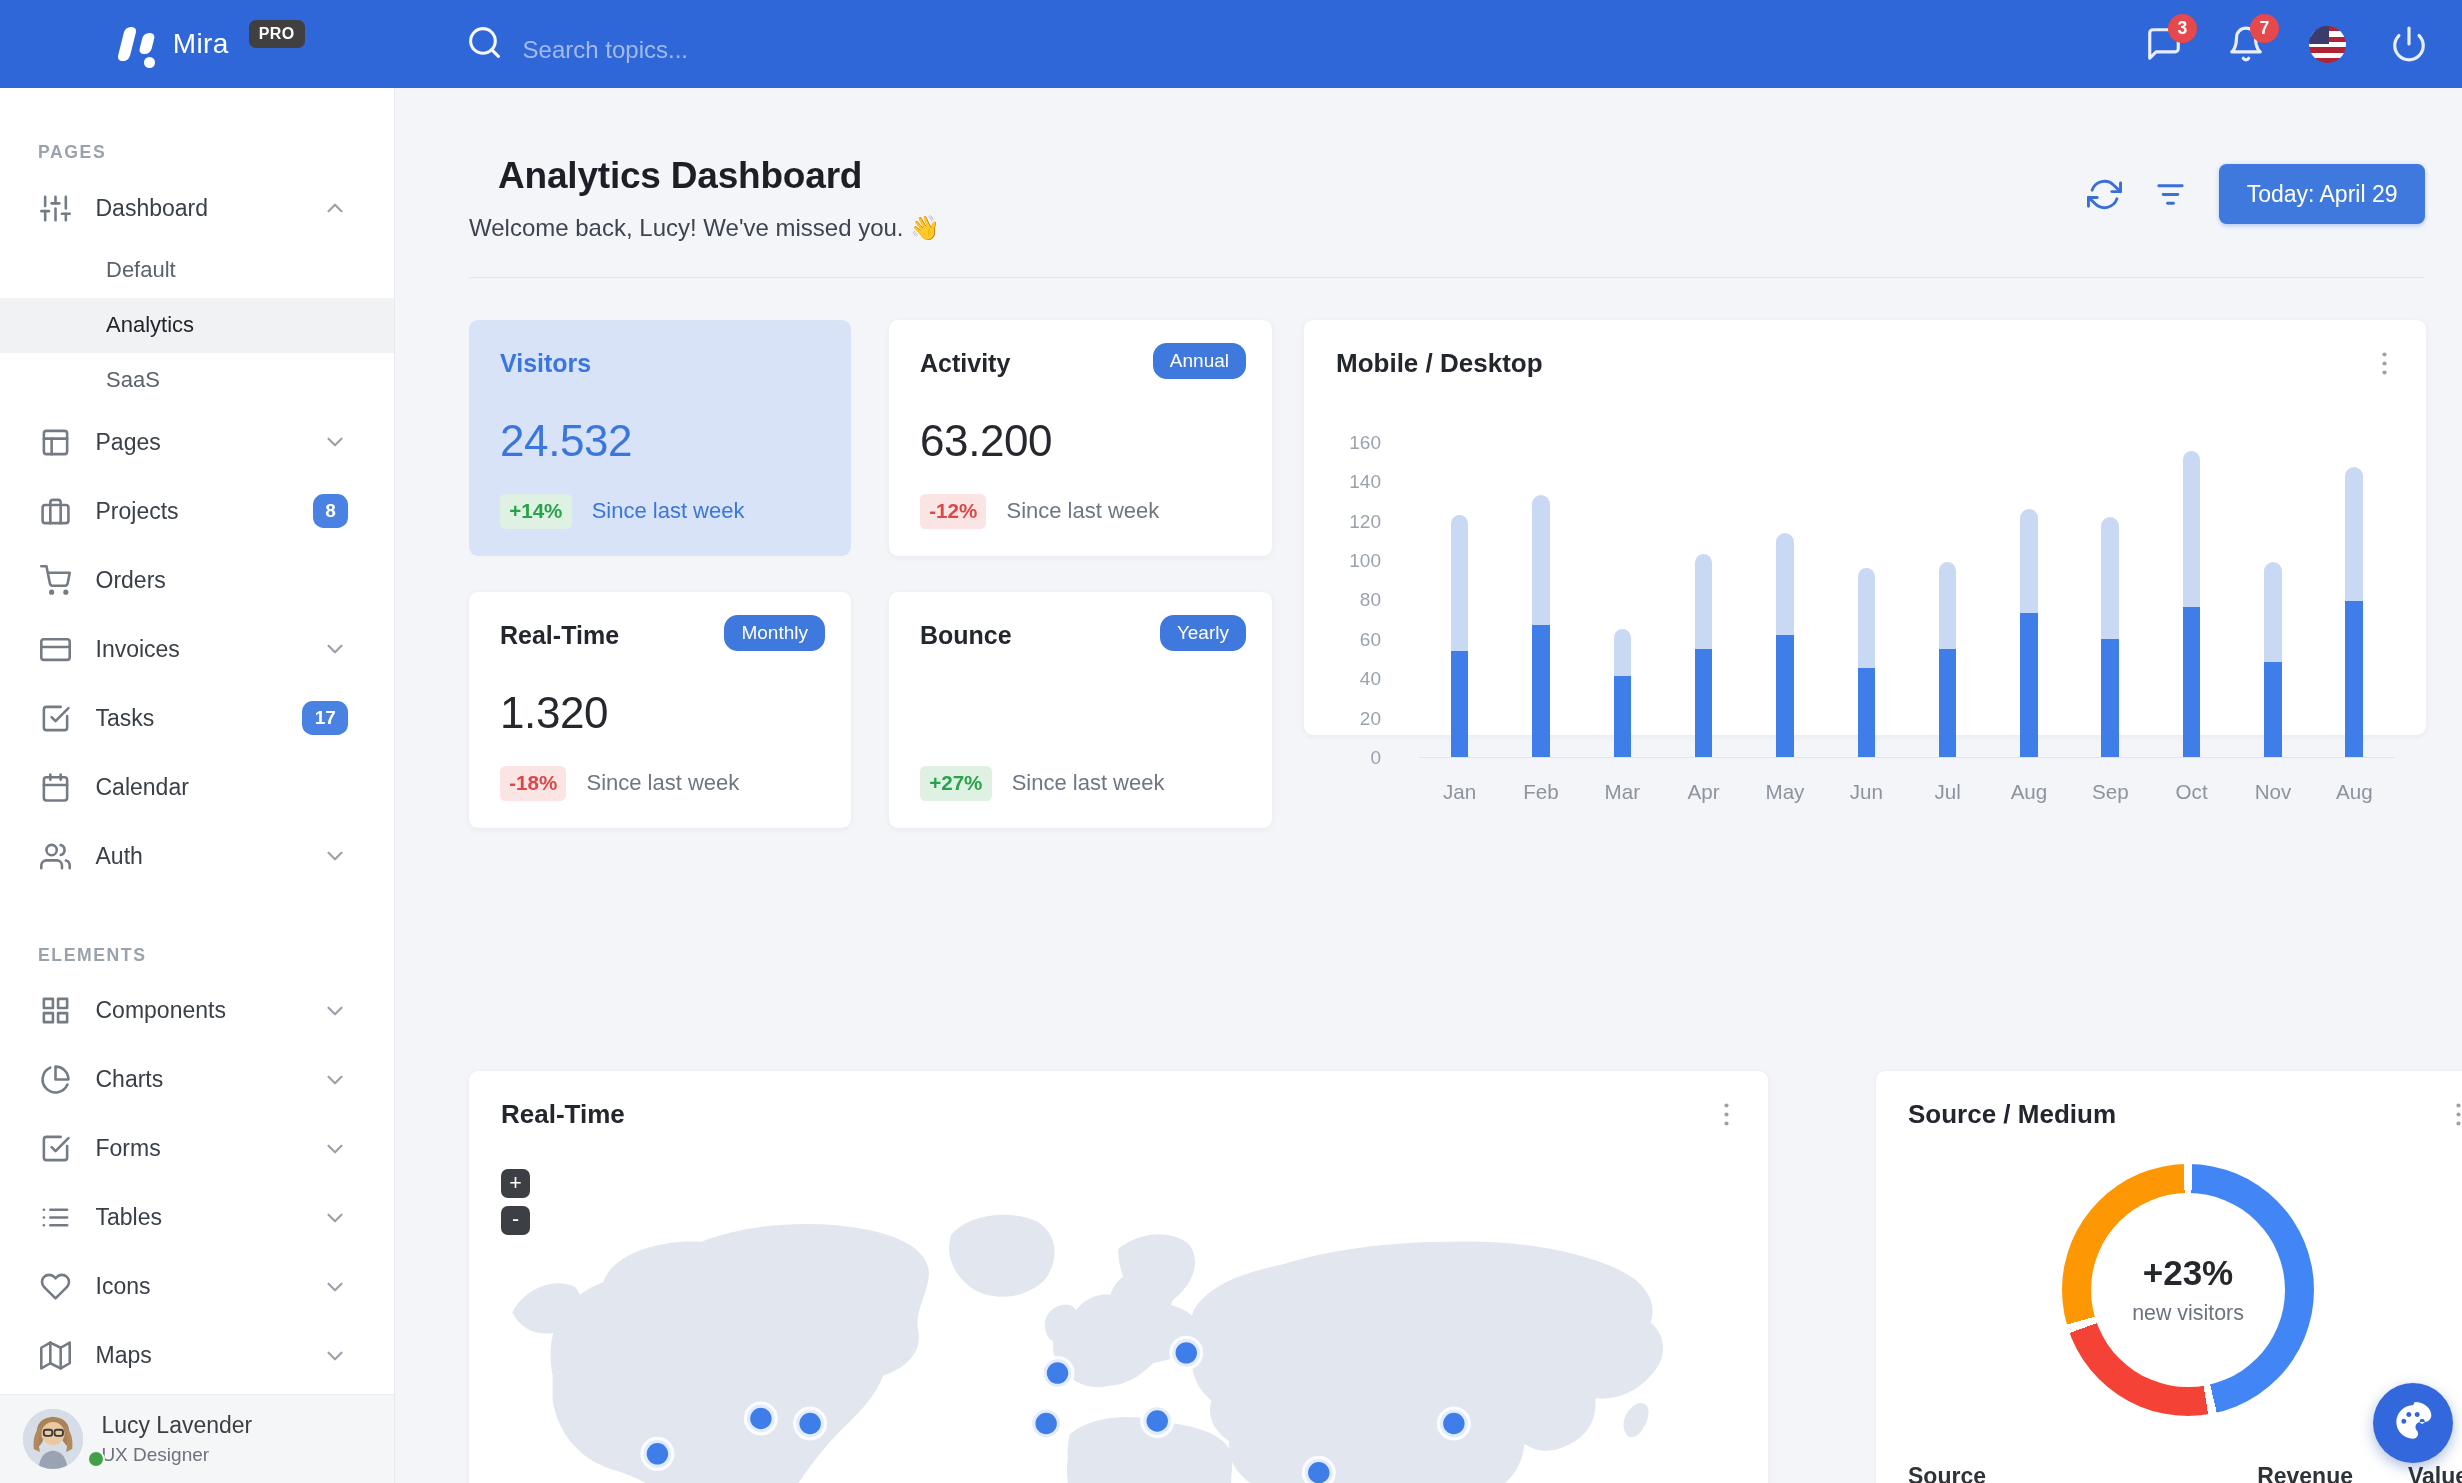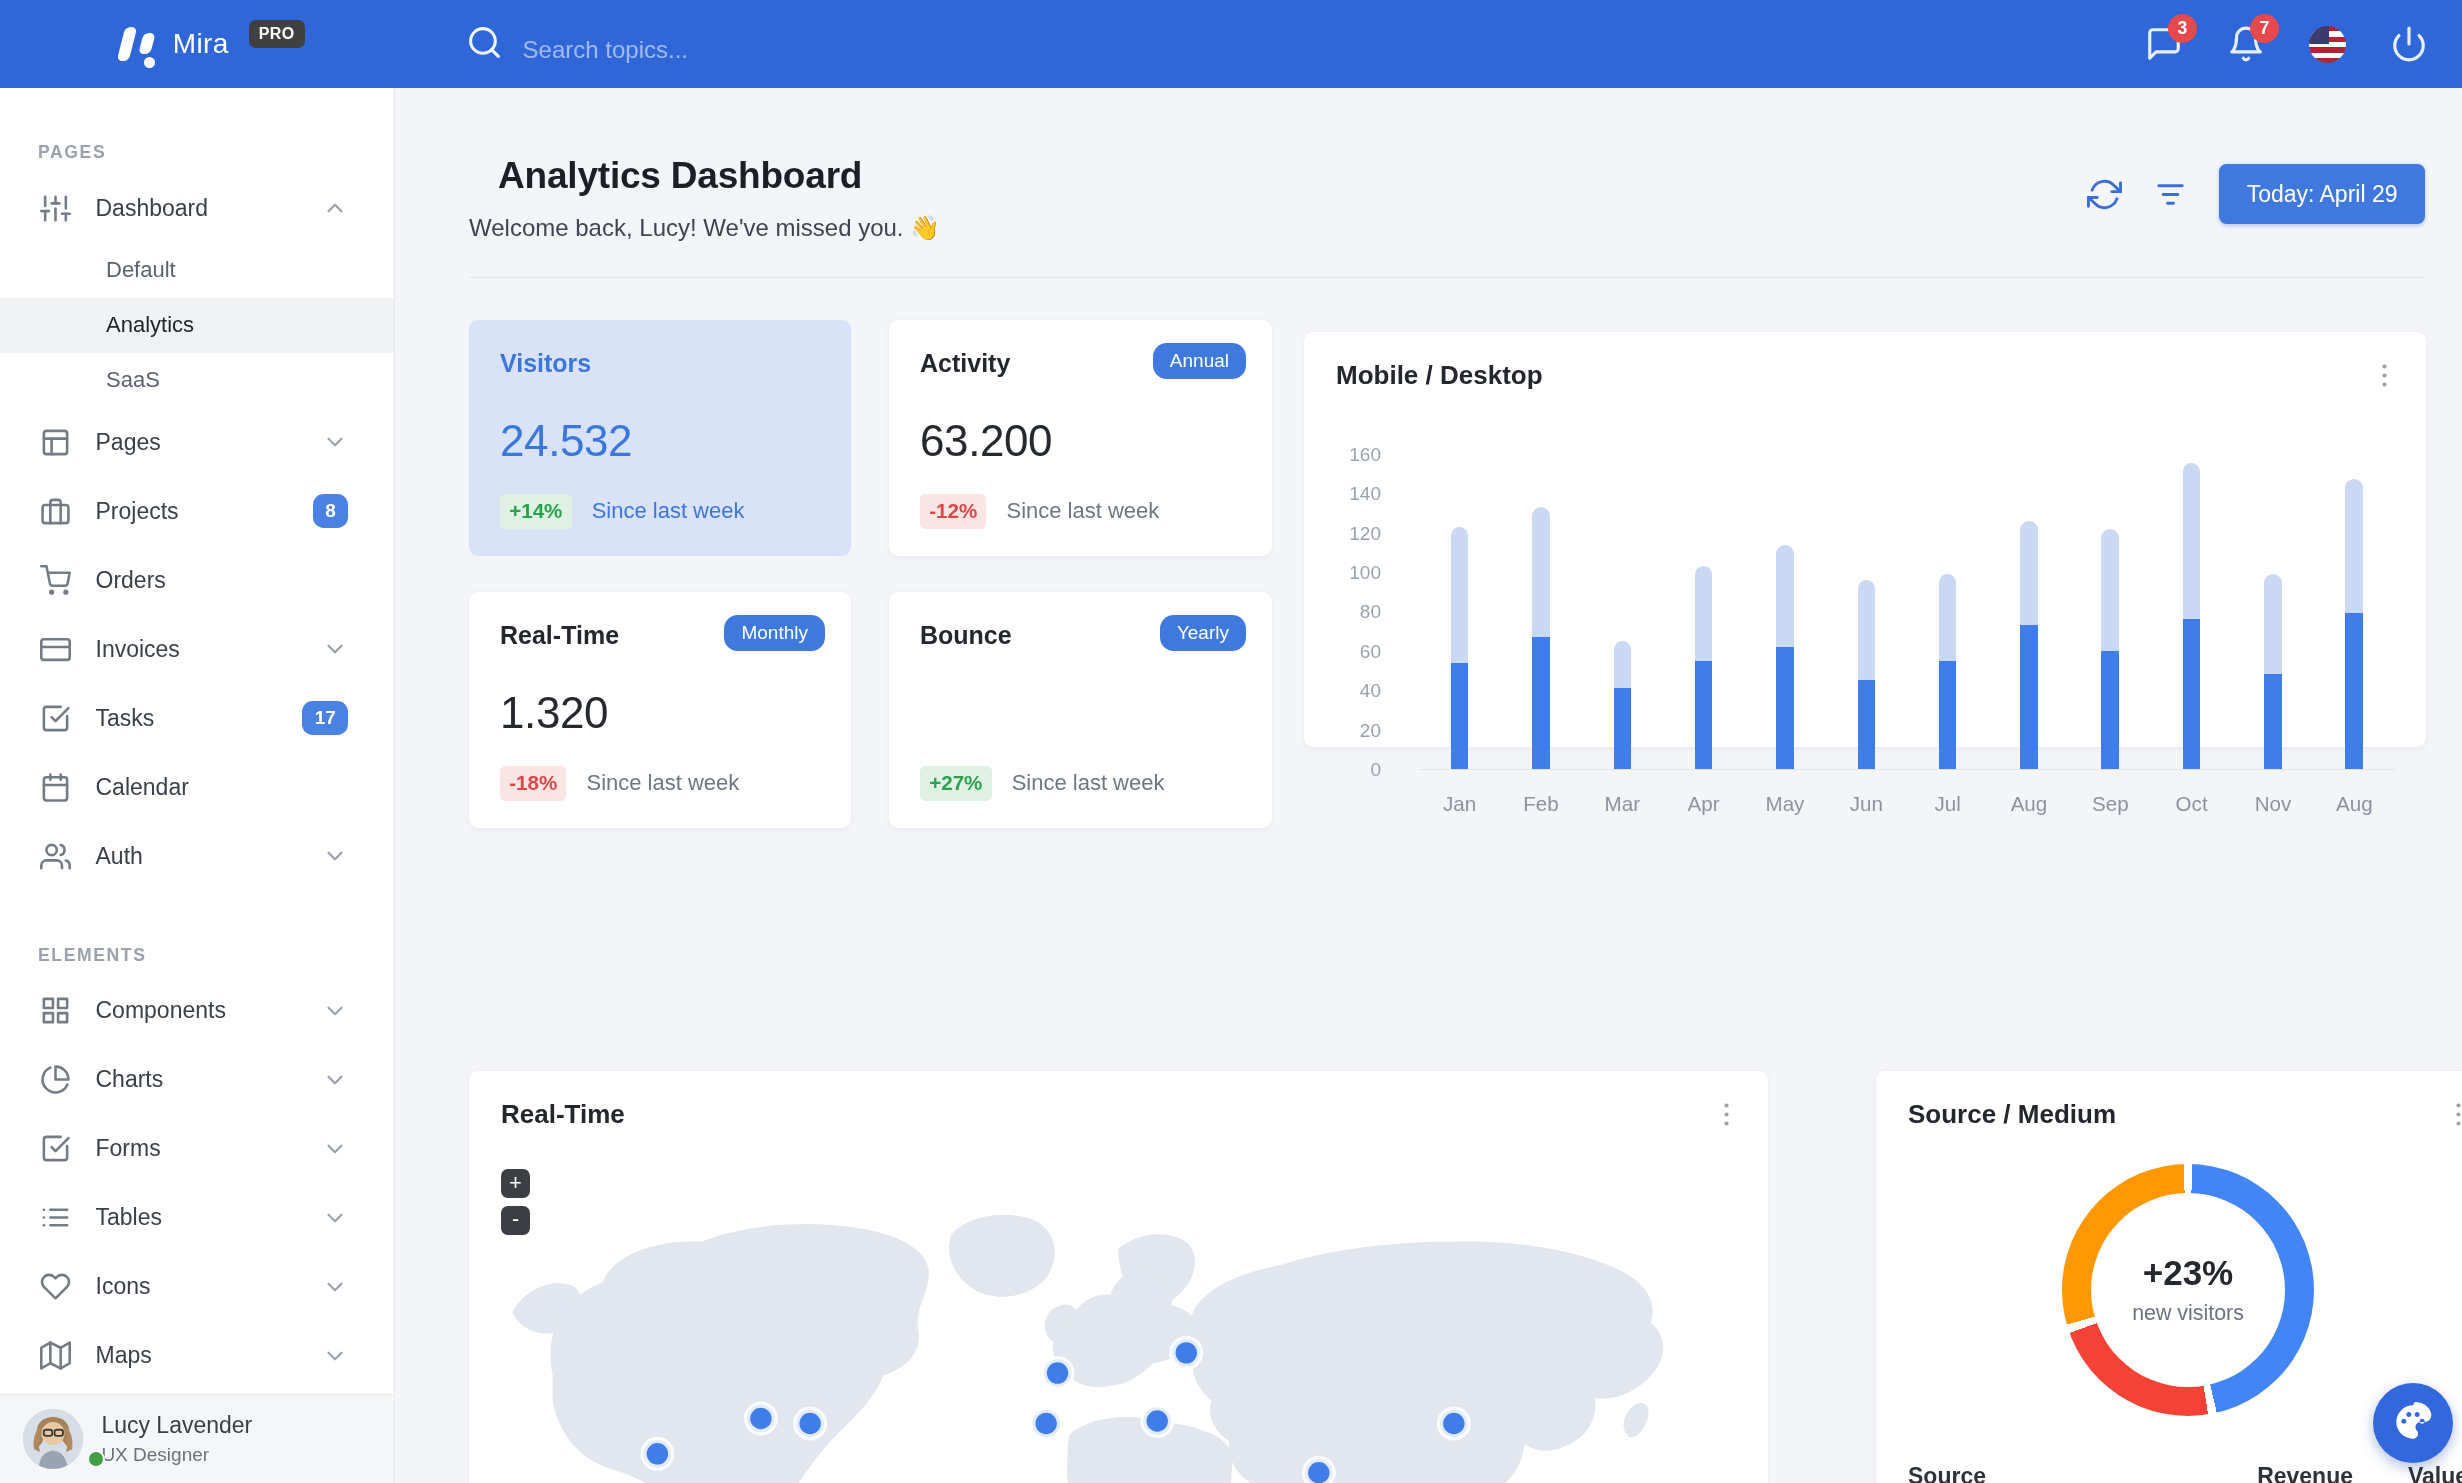--- a/index.html
+++ b/index.html
@@ -87,21 +87,21 @@
   .stat-pill { position:absolute; right:26px; top:23px; background:#4079dd; color:#fff;
     font-size:19px; padding:6.9px 17px; border-radius:13.8px; }
   .stat-value { font-size:44px; color:#25282d; font-weight:400; margin-top:38px; letter-spacing:-0.4px;}
   .stat-foot { position:absolute; left:31px; bottom:27.5px; display:flex; align-items:center; gap:20px; }
   .delta { font-size:20.6px; font-weight:600; padding:5.4px 9.2px; border-radius:5.4px; }
   .delta.up { color:#28a24c; background:#dff1e3; }
   .delta.down { color:#dc4747; background:#fbe4e4; }
   .stat-note { font-size:22px; color:#6e7680; }
 
   
-  #chart-card { left:835px; top:54px; width:1122px; height:415px; }
+  #chart-card { left:835px; top:42px; width:1122px; height:415px; }
   .card-head { display:flex; align-items:flex-start; padding:27.5px 26px 0 32px; }
   .card-title { font-size:26px; font-weight:600; color:#23272d; }
   .kebab { margin-left:auto; width:31px; height:31px; color:#9aa1a8; cursor:pointer; }
   .kebab svg { width:31px; height:31px; }
   .chart-wrap { position:absolute; left:31px; right:31px; top:123px; height:315px; }
   .ylabels { position:absolute; left:0; bottom:0; width:46px; height:315px; }
   .ylabels .tick { position:absolute; right:0; transform:translateY(50%); font-size:19px; color:#9aa3ad; }
   .plot { position:absolute; left:84px; right:0; bottom:0; height:315px;
     border-bottom:1.5px solid #e2e4e8; display:flex; }
   .bar-col { flex:1; display:flex; align-items:flex-end; justify-content:center; }

